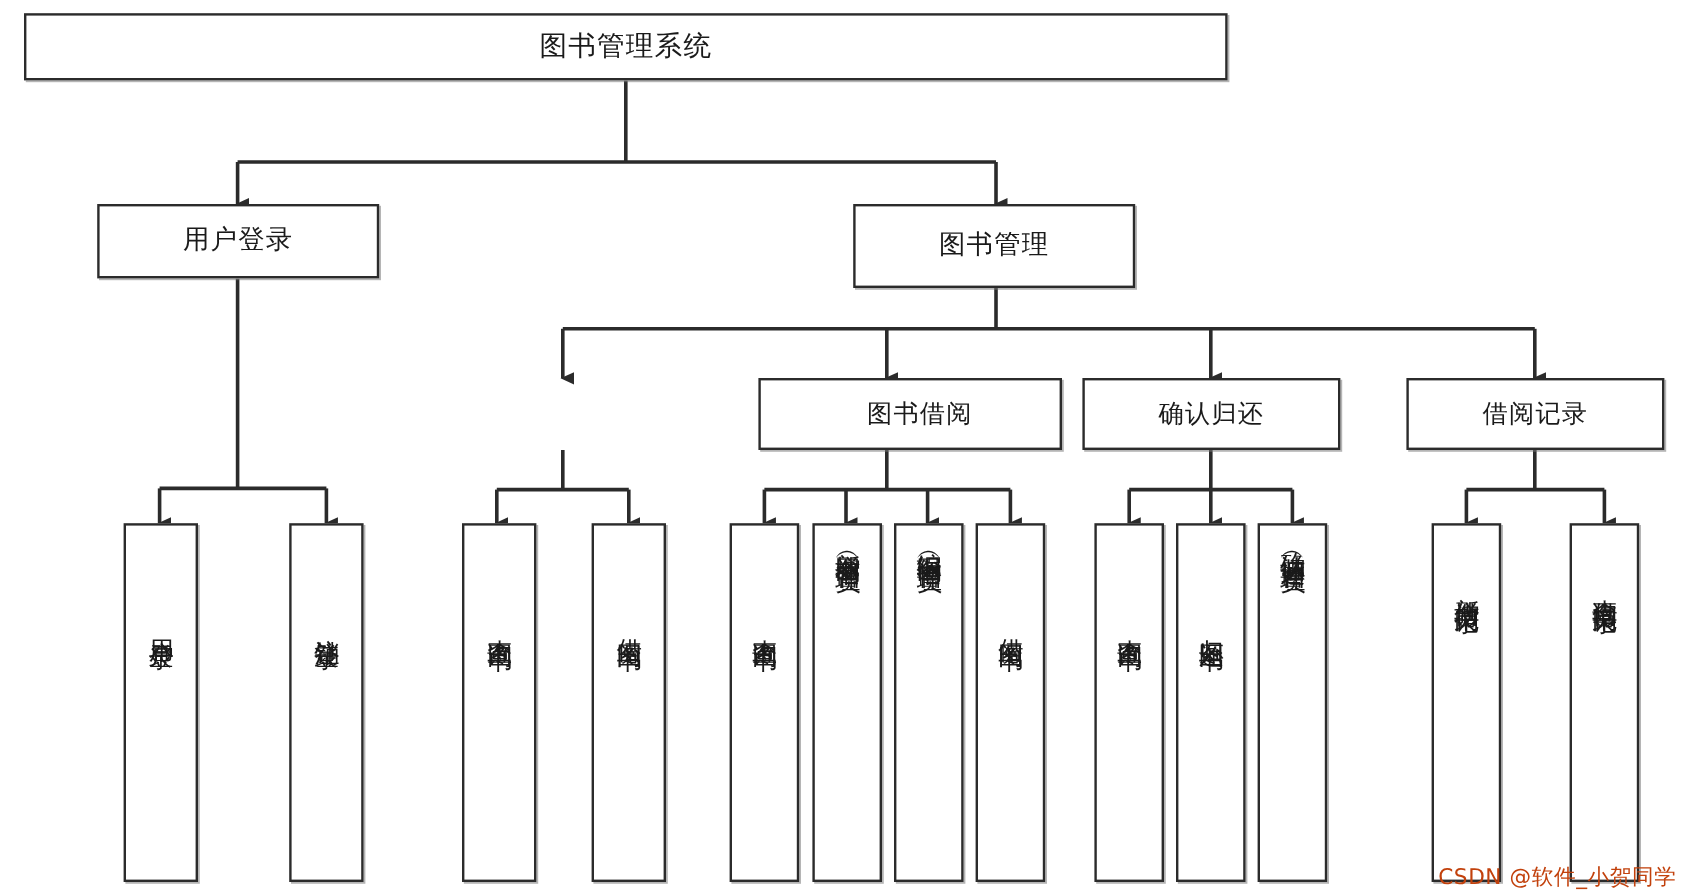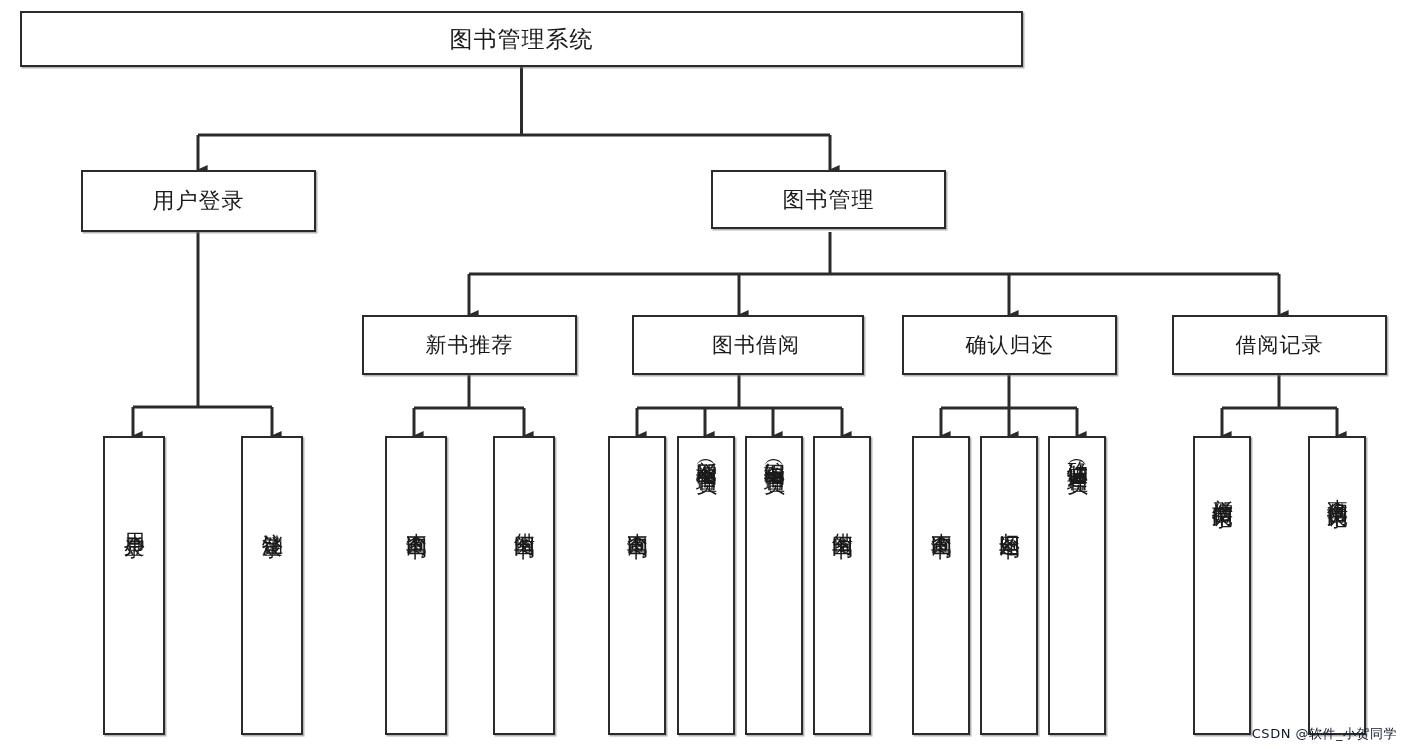--- a/index.html
+++ b/index.html
@@ -39,22 +39,22 @@
     font-size:21px;
     line-height:1.28;
     letter-spacing:2px;
     white-space:normal;
     max-height:285px;
   }
   .node.vert.tall .lbl{max-height:640px;}
   .watermark{
     position:absolute;
     right:8px;bottom:4px;
-    font-size:13px;
-    color:#0f172a;
+    font-size:18px;
+    color:#c2410c;
     letter-spacing:0.5px;
     white-space:nowrap;
     pointer-events:none;
   }
 </style>
 </head>
 <body>
 
 <div id="stage">
 
@@ -108,28 +108,25 @@
     </g>
   </svg>
 
   <div class="node h" style="left:20px;top:11px;width:1003px;height:56px;">
     <span class="lbl">图书管理系统</span>
   </div>
 
   <div class="node h2" style="left:81px;top:170px;width:235px;height:62px;">
     <span class="lbl">用户登录</span>
   </div>
-  <div class="node h2" style="left:711px;top:170px;width:235px;height:59px;">
+  <div class="node h2" style="left:711px;top:170px;width:235px;height:70px;">
     <span class="lbl">图书管理</span>
   </div>
 
-  <div class="node h3" style="left:362px;top:315px;width:215px;height:60px;">
-    <span class="lbl">新书推荐</span>
-  </div>
-  <div class="node h3" style="left:632px;top:315px;width:232px;height:60px;padding-left:16px;">
+  <div class="node h3" style="left:632px;top:315px;width:253px;height:60px;padding-left:16px;">
     <span class="lbl">图书借阅</span>
   </div>
   <div class="node h3" style="left:902px;top:315px;width:215px;height:60px;">
     <span class="lbl">确认归还</span>
   </div>
   <div class="node h3" style="left:1172px;top:315px;width:215px;height:60px;font-family:Liberation Serif, serif;">
     <span class="lbl">借阅记录</span>
   </div>
 
   <div class="node vert" style="left:103px;top:436px;width:62px;height:299px;padding-top:78px;">

